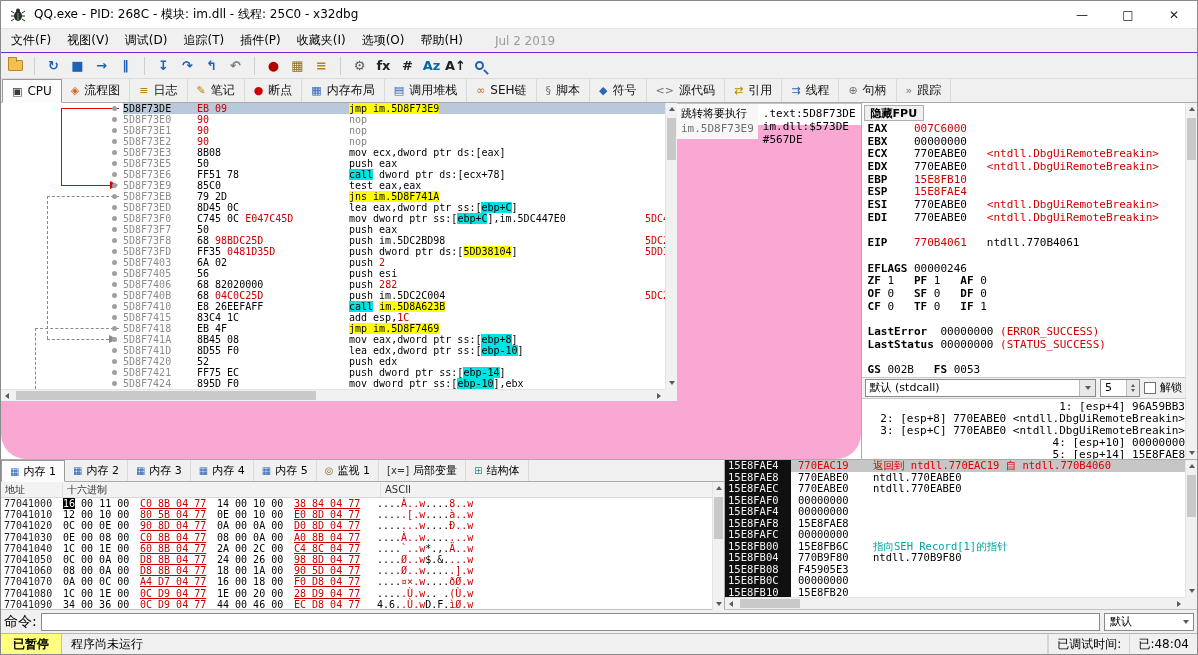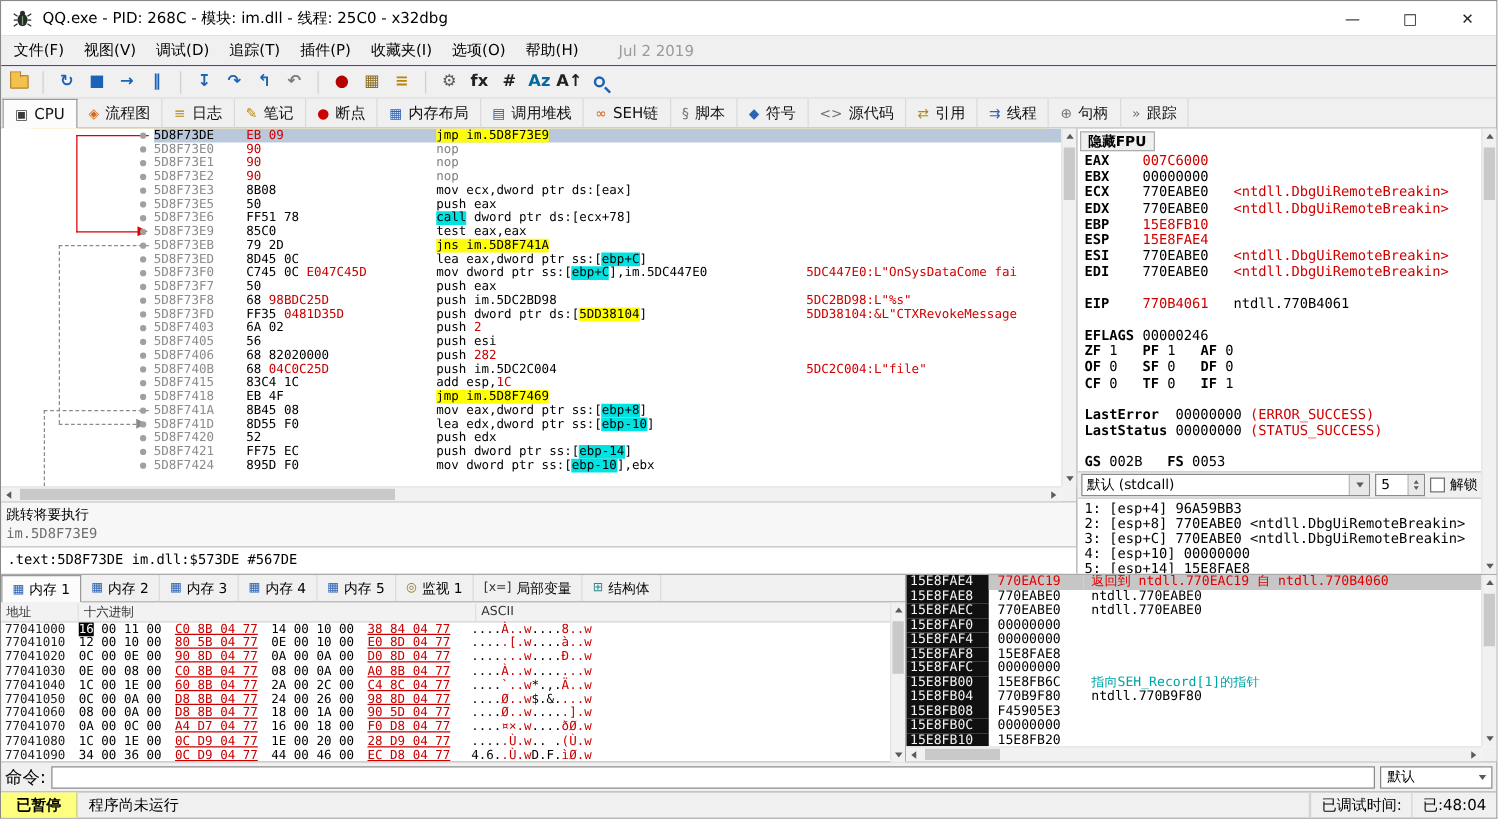--- a/index.html
+++ b/index.html
@@ -34,21 +34,21 @@
 
 
 .tabbar{height:24px;flex:0 0 24px;background:#F0F0F0;display:flex;align-items:stretch;border-bottom:1px solid #ABABAB;padding-left:1px;}
 .tab{display:flex;align-items:center;gap:5px;padding:0 9px;border-right:1px solid #DADADA;white-space:nowrap;color:#111;}
 .tab.active{background:#FCFCFC;border:1px solid #9A9A9A;border-bottom:1px solid #FCFCFC;margin-bottom:-1px;}
 .tab-icon{font-size:11px;}
 .tab-label{font-size:12px;}
 
 
 .main{height:356px;flex:0 0 356px;display:flex;background:#FFF;}
-.leftcol{width:861px;display:flex;flex-direction:column;background:#eab308;border-radius:25px;}
+.leftcol{width:861px;display:flex;flex-direction:row;background:#f9a8d4;border-radius:25px;}
 .disasm{height:298px;display:grid;grid-template-columns:1fr 12px;grid-template-rows:1fr 12px;background:#FFF;}
 .disasm-body{position:relative;overflow:hidden;background:#FFF;}
 .drow{display:flex;height:11px;line-height:11px;font-family:"DejaVu Sans Mono","Liberation Mono",monospace;font-size:10px;white-space:pre;}
 .drow.sel{background:linear-gradient(to right,transparent 122px,#B9C9DB 122px);}
 .dg{width:122px;flex:0 0 122px;position:relative;}
 .dg::after{content:"";position:absolute;width:5px;height:5px;border-radius:50%;background:#A0A0A0;right:6px;top:3px;}
 .da{width:74px;flex:0 0 74px;color:#8C8C8C;}
 .drow.sel .da{color:#000;}
 .db{width:152px;flex:0 0 152px;}
 .di{width:296px;flex:0 0 296px;}
@@ -89,21 +89,21 @@
 .rg-v{color:#000;}
 .rg-r{color:#D10000;}
 .convrow{height:22px;display:flex;align-items:center;gap:4px;background:#F0F0F0;border-top:1px solid #C8C8C8;border-bottom:1px solid #C8C8C8;padding:0 3px;}
 .combo{flex:1;height:18px;background:#FFF;border:1px solid #8A8A8A;display:flex;align-items:center;font-size:11px;padding-left:4px;position:relative;}
 .combo .combo-arr{margin-left:auto;width:16px;height:16px;background:#E8E8E8;border-left:1px solid #BDBDBD;display:flex;align-items:center;justify-content:center;}
 .spin{width:40px;height:18px;background:#FFF;border:1px solid #8A8A8A;display:flex;align-items:center;font-size:11px;padding-left:4px;}
 .spin-btns{margin-left:auto;width:13px;display:flex;flex-direction:column;align-items:center;justify-content:center;gap:2px;background:#E8E8E8;height:16px;border-left:1px solid #BDBDBD;}
 .chk{width:12px;height:12px;border:1px solid #707070;background:#FFF;display:inline-block;}
 .chk-label{font-size:11px;}
 .args{padding:2px 0 0 6px;}
-.argline{height:12px;line-height:12px;font-family:"DejaVu Sans Mono","Liberation Mono",monospace;font-size:11px;white-space:pre;color:#000;}
+.argline{height:12px;line-height:12px;font-family:"DejaVu Sans Mono","Liberation Mono",monospace;font-size:11px;white-space:pre;color:#000;text-align:right;}
 
 
 .bottom{height:150px;flex:0 0 150px;display:flex;border-top:1px solid #ABABAB;background:#FFF;}
 .bleft{width:724px;border-right:1px solid #ABABAB;display:flex;flex-direction:column;}
 .btabs{height:22px;flex:0 0 22px;background:#F0F0F0;display:flex;align-items:stretch;border-bottom:1px solid #ABABAB;}
 .btab{display:flex;align-items:center;gap:4px;padding:0 8px;border-right:1px solid #DADADA;font-size:11px;white-space:nowrap;}
 .btab.active{background:#FCFCFC;border:1px solid #9A9A9A;border-bottom:1px solid #FCFCFC;margin-bottom:-1px;}
 .btab .tab-icon{font-size:10px;}
 .dump{flex:1;display:grid;grid-template-columns:1fr 12px;}
 .dump-main{overflow:hidden;}
@@ -355,20 +355,21 @@
             <div class="drow"><span class="dg"></span><span class="da">5D8F73EB</span><span class="db"><span class="tk tk-k">79 2D</span></span><span class="di"><span class="tk tk-y">jns </span><span class="tk tk-y">im.5D8F741A</span></span><span class="dc"></span></div>
             <div class="drow"><span class="dg"></span><span class="da">5D8F73ED</span><span class="db"><span class="tk tk-k">8D45 0C</span></span><span class="di"><span class="tk tk-k">lea eax,dword ptr ss:[</span><span class="tk tk-c">ebp+C</span><span class="tk tk-k">]</span></span><span class="dc"></span></div>
             <div class="drow"><span class="dg"></span><span class="da">5D8F73F0</span><span class="db"><span class="tk tk-k">C745 0C </span><span class="tk tk-r">E047C45D</span></span><span class="di"><span class="tk tk-k">mov dword ptr ss:[</span><span class="tk tk-c">ebp+C</span><span class="tk tk-k">],im.5DC447E0</span></span><span class="dc">5DC447E0:L"OnSysDataCome fai</span></div>
             <div class="drow"><span class="dg"></span><span class="da">5D8F73F7</span><span class="db"><span class="tk tk-k">50</span></span><span class="di"><span class="tk tk-k">push eax</span></span><span class="dc"></span></div>
             <div class="drow"><span class="dg"></span><span class="da">5D8F73F8</span><span class="db"><span class="tk tk-k">68 </span><span class="tk tk-r">98BDC25D</span></span><span class="di"><span class="tk tk-k">push im.5DC2BD98</span></span><span class="dc">5DC2BD98:L"%s"</span></div>
             <div class="drow"><span class="dg"></span><span class="da">5D8F73FD</span><span class="db"><span class="tk tk-k">FF35 </span><span class="tk tk-r">0481D35D</span></span><span class="di"><span class="tk tk-k">push dword ptr ds:[</span><span class="tk tk-y">5DD38104</span><span class="tk tk-k">]</span></span><span class="dc">5DD38104:&amp;L"CTXRevokeMessage</span></div>
             <div class="drow"><span class="dg"></span><span class="da">5D8F7403</span><span class="db"><span class="tk tk-k">6A 02</span></span><span class="di"><span class="tk tk-k">push </span><span class="tk tk-n">2</span></span><span class="dc"></span></div>
             <div class="drow"><span class="dg"></span><span class="da">5D8F7405</span><span class="db"><span class="tk tk-k">56</span></span><span class="di"><span class="tk tk-k">push esi</span></span><span class="dc"></span></div>
             <div class="drow"><span class="dg"></span><span class="da">5D8F7406</span><span class="db"><span class="tk tk-k">68 82020000</span></span><span class="di"><span class="tk tk-k">push </span><span class="tk tk-n">282</span></span><span class="dc"></span></div>
             <div class="drow"><span class="dg"></span><span class="da">5D8F740B</span><span class="db"><span class="tk tk-k">68 </span><span class="tk tk-r">04C0C25D</span></span><span class="di"><span class="tk tk-k">push im.5DC2C004</span></span><span class="dc">5DC2C004:L"file"</span></div>
+            <div class="drow"><span class="dg"></span><span class="da">5D8F7410</span><span class="db"><span class="tk tk-k">E8 26EEFAFF</span></span><span class="di"><span class="tk tk-c">call</span><span class="tk tk-k"> </span><span class="tk tk-y">im.5D8A623B</span></span><span class="dc"></span></div>
             <div class="drow"><span class="dg"></span><span class="da">5D8F7415</span><span class="db"><span class="tk tk-k">83C4 1C</span></span><span class="di"><span class="tk tk-k">add esp,</span><span class="tk tk-n">1C</span></span><span class="dc"></span></div>
             <div class="drow"><span class="dg"></span><span class="da">5D8F7418</span><span class="db"><span class="tk tk-k">EB 4F</span></span><span class="di"><span class="tk tk-y">jmp </span><span class="tk tk-y">im.5D8F7469</span></span><span class="dc"></span></div>
             <div class="drow"><span class="dg"></span><span class="da">5D8F741A</span><span class="db"><span class="tk tk-k">8B45 08</span></span><span class="di"><span class="tk tk-k">mov eax,dword ptr ss:[</span><span class="tk tk-c">ebp+8</span><span class="tk tk-k">]</span></span><span class="dc"></span></div>
             <div class="drow"><span class="dg"></span><span class="da">5D8F741D</span><span class="db"><span class="tk tk-k">8D55 F0</span></span><span class="di"><span class="tk tk-k">lea edx,dword ptr ss:[</span><span class="tk tk-c">ebp-10</span><span class="tk tk-k">]</span></span><span class="dc"></span></div>
             <div class="drow"><span class="dg"></span><span class="da">5D8F7420</span><span class="db"><span class="tk tk-k">52</span></span><span class="di"><span class="tk tk-k">push edx</span></span><span class="dc"></span></div>
             <div class="drow"><span class="dg"></span><span class="da">5D8F7421</span><span class="db"><span class="tk tk-k">FF75 EC</span></span><span class="di"><span class="tk tk-k">push dword ptr ss:[</span><span class="tk tk-c">ebp-14</span><span class="tk tk-k">]</span></span><span class="dc"></span></div>
             <div class="drow"><span class="dg"></span><span class="da">5D8F7424</span><span class="db"><span class="tk tk-k">895D F0</span></span><span class="di"><span class="tk tk-k">mov dword ptr ss:[</span><span class="tk tk-c">ebp-10</span><span class="tk tk-k">],ebx</span></span><span class="dc"></span></div>
           </div>
         <div class="vscroll">
           <div class="sb-btn">

